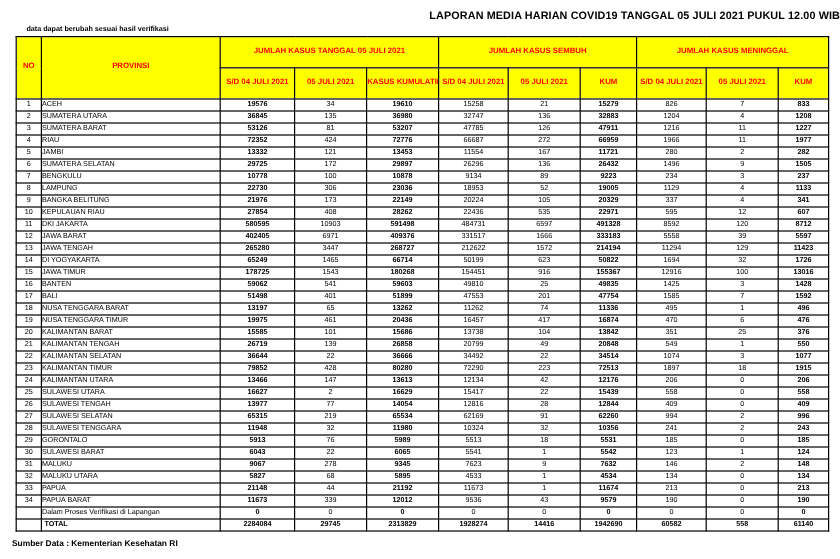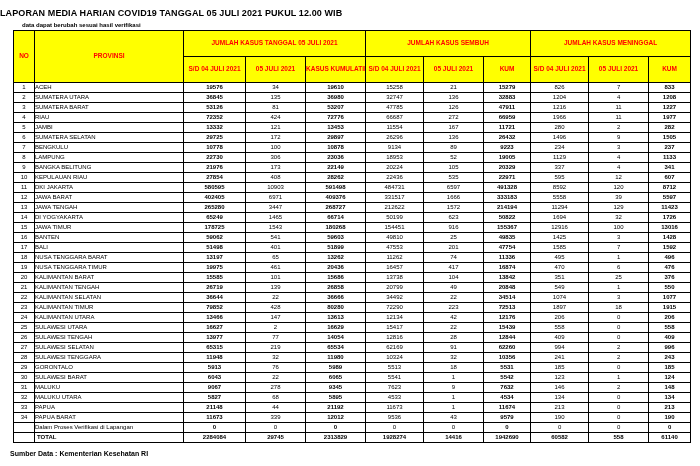--- a/index.html
+++ b/index.html
@@ -5,21 +5,21 @@
   * { box-sizing: border-box; }
   html, body {
     margin: 0; padding: 0;
     width: 700px; height: 466px;
     background: #ffffff;
     overflow: hidden;
     font-family: "Liberation Sans", sans-serif;
     color: #000;
   }
   .title {
-    text-align: left;
+    text-align: right;
     font-weight: bold;
     font-size: 9px;
     padding-top: 8px;
     letter-spacing: 0.1px;
   }
   .note {
     font-size: 6px;
     font-weight: bold;
     margin: 4px 0 2px 22px;
   }

